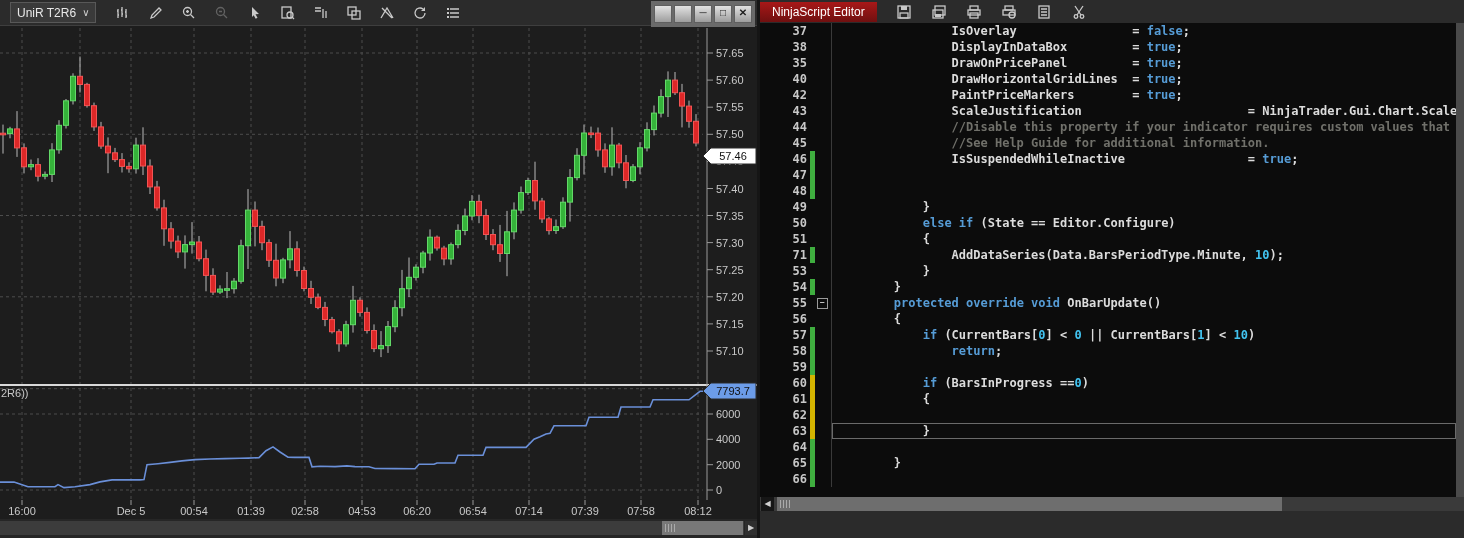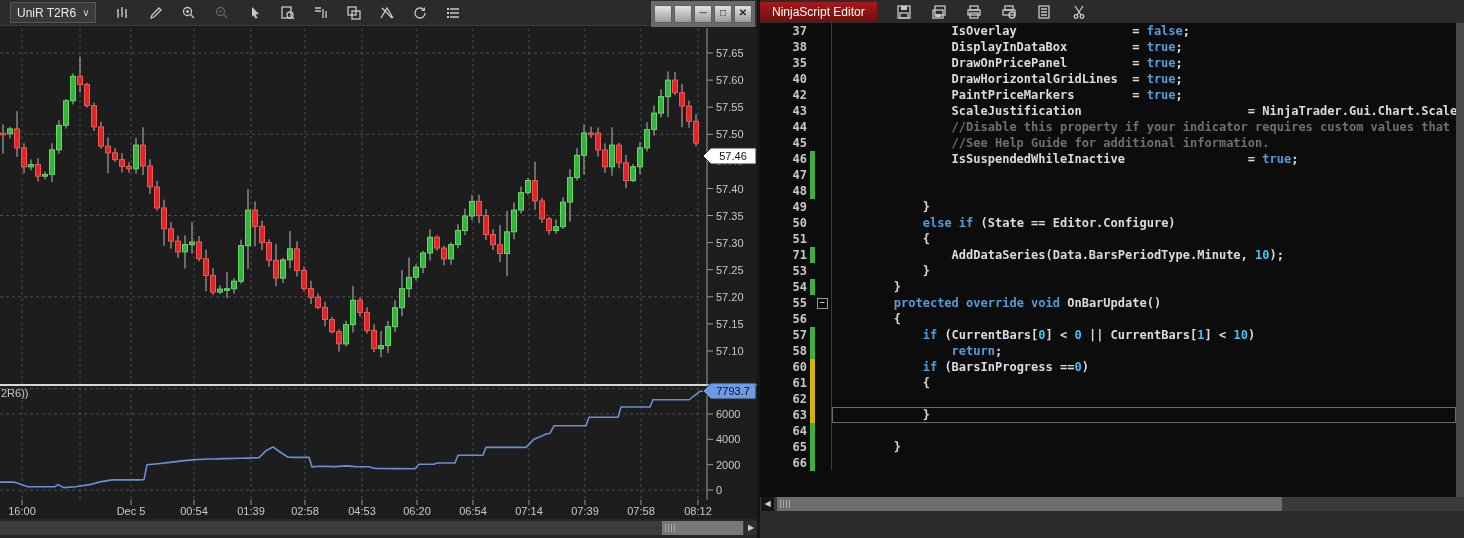--- a/index.html
+++ b/index.html
@@ -545,20 +545,21 @@
         <div class="crow"><span class="lnum">49</span><span class="cbar"></span><span class="fold"></span><span class="ctext"><span>            }</span></span></div>
         <div class="crow"><span class="lnum">50</span><span class="cbar"></span><span class="fold"></span><span class="ctext"><span>            </span><span class="tk-k">else</span><span> </span><span class="tk-k">if</span><span> (State == Editor.Configure)</span></span></div>
         <div class="crow"><span class="lnum">51</span><span class="cbar"></span><span class="fold"></span><span class="ctext"><span>            {</span></span></div>
         <div class="crow"><span class="lnum">71</span><span class="cbar g"></span><span class="fold"></span><span class="ctext"><span>                AddDataSeries(Data.BarsPeriodType.Minute, </span><span class="tk-n">10</span><span>);</span></span></div>
         <div class="crow"><span class="lnum">53</span><span class="cbar"></span><span class="fold"></span><span class="ctext"><span>            }</span></span></div>
         <div class="crow"><span class="lnum">54</span><span class="cbar g"></span><span class="fold"></span><span class="ctext"><span>        }</span></span></div>
         <div class="crow"><span class="lnum">55</span><span class="cbar"></span><span class="fold"><span class="foldbox">−</span></span><span class="ctext"><span>        </span><span class="tk-k">protected</span><span> </span><span class="tk-k">override</span><span> </span><span class="tk-k">void</span><span> OnBarUpdate()</span></span></div>
         <div class="crow"><span class="lnum">56</span><span class="cbar"></span><span class="fold"></span><span class="ctext"><span>        {</span></span></div>
         <div class="crow"><span class="lnum">57</span><span class="cbar g"></span><span class="fold"></span><span class="ctext"><span>            </span><span class="tk-k">if</span><span> (CurrentBars[</span><span class="tk-n">0</span><span>] &lt; </span><span class="tk-n">0</span><span> || CurrentBars[</span><span class="tk-n">1</span><span>] &lt; </span><span class="tk-n">10</span><span>)</span></span></div>
         <div class="crow"><span class="lnum">58</span><span class="cbar g"></span><span class="fold"></span><span class="ctext"><span>                </span><span class="tk-k">return</span><span>;</span></span></div>
+        <div class="crow"><span class="lnum">59</span><span class="cbar g"></span><span class="fold"></span><span class="ctext"></span></div>
         <div class="crow"><span class="lnum">60</span><span class="cbar y"></span><span class="fold"></span><span class="ctext"><span>            </span><span class="tk-k">if</span><span> (BarsInProgress ==</span><span class="tk-n">0</span><span>)</span></span></div>
         <div class="crow"><span class="lnum">61</span><span class="cbar y"></span><span class="fold"></span><span class="ctext"><span>            {</span></span></div>
         <div class="crow"><span class="lnum">62</span><span class="cbar y"></span><span class="fold"></span></div>
         <div class="crow cur"><span class="lnum">63</span><span class="cbar y"></span><span class="fold"></span><span class="ctext"><span>            }</span></span></div>
         <div class="crow"><span class="lnum">64</span><span class="cbar g"></span><span class="fold"></span><span class="ctext"></span></div>
         <div class="crow"><span class="lnum">65</span><span class="cbar g"></span><span class="fold"></span><span class="ctext"><span>        }</span></span></div>
         <div class="crow"><span class="lnum">66</span><span class="cbar g"></span><span class="fold"></span><span class="ctext"></span></div>
       </div>
     <div id="ed-vscroll"></div>
     <div id="ed-hscroll">

